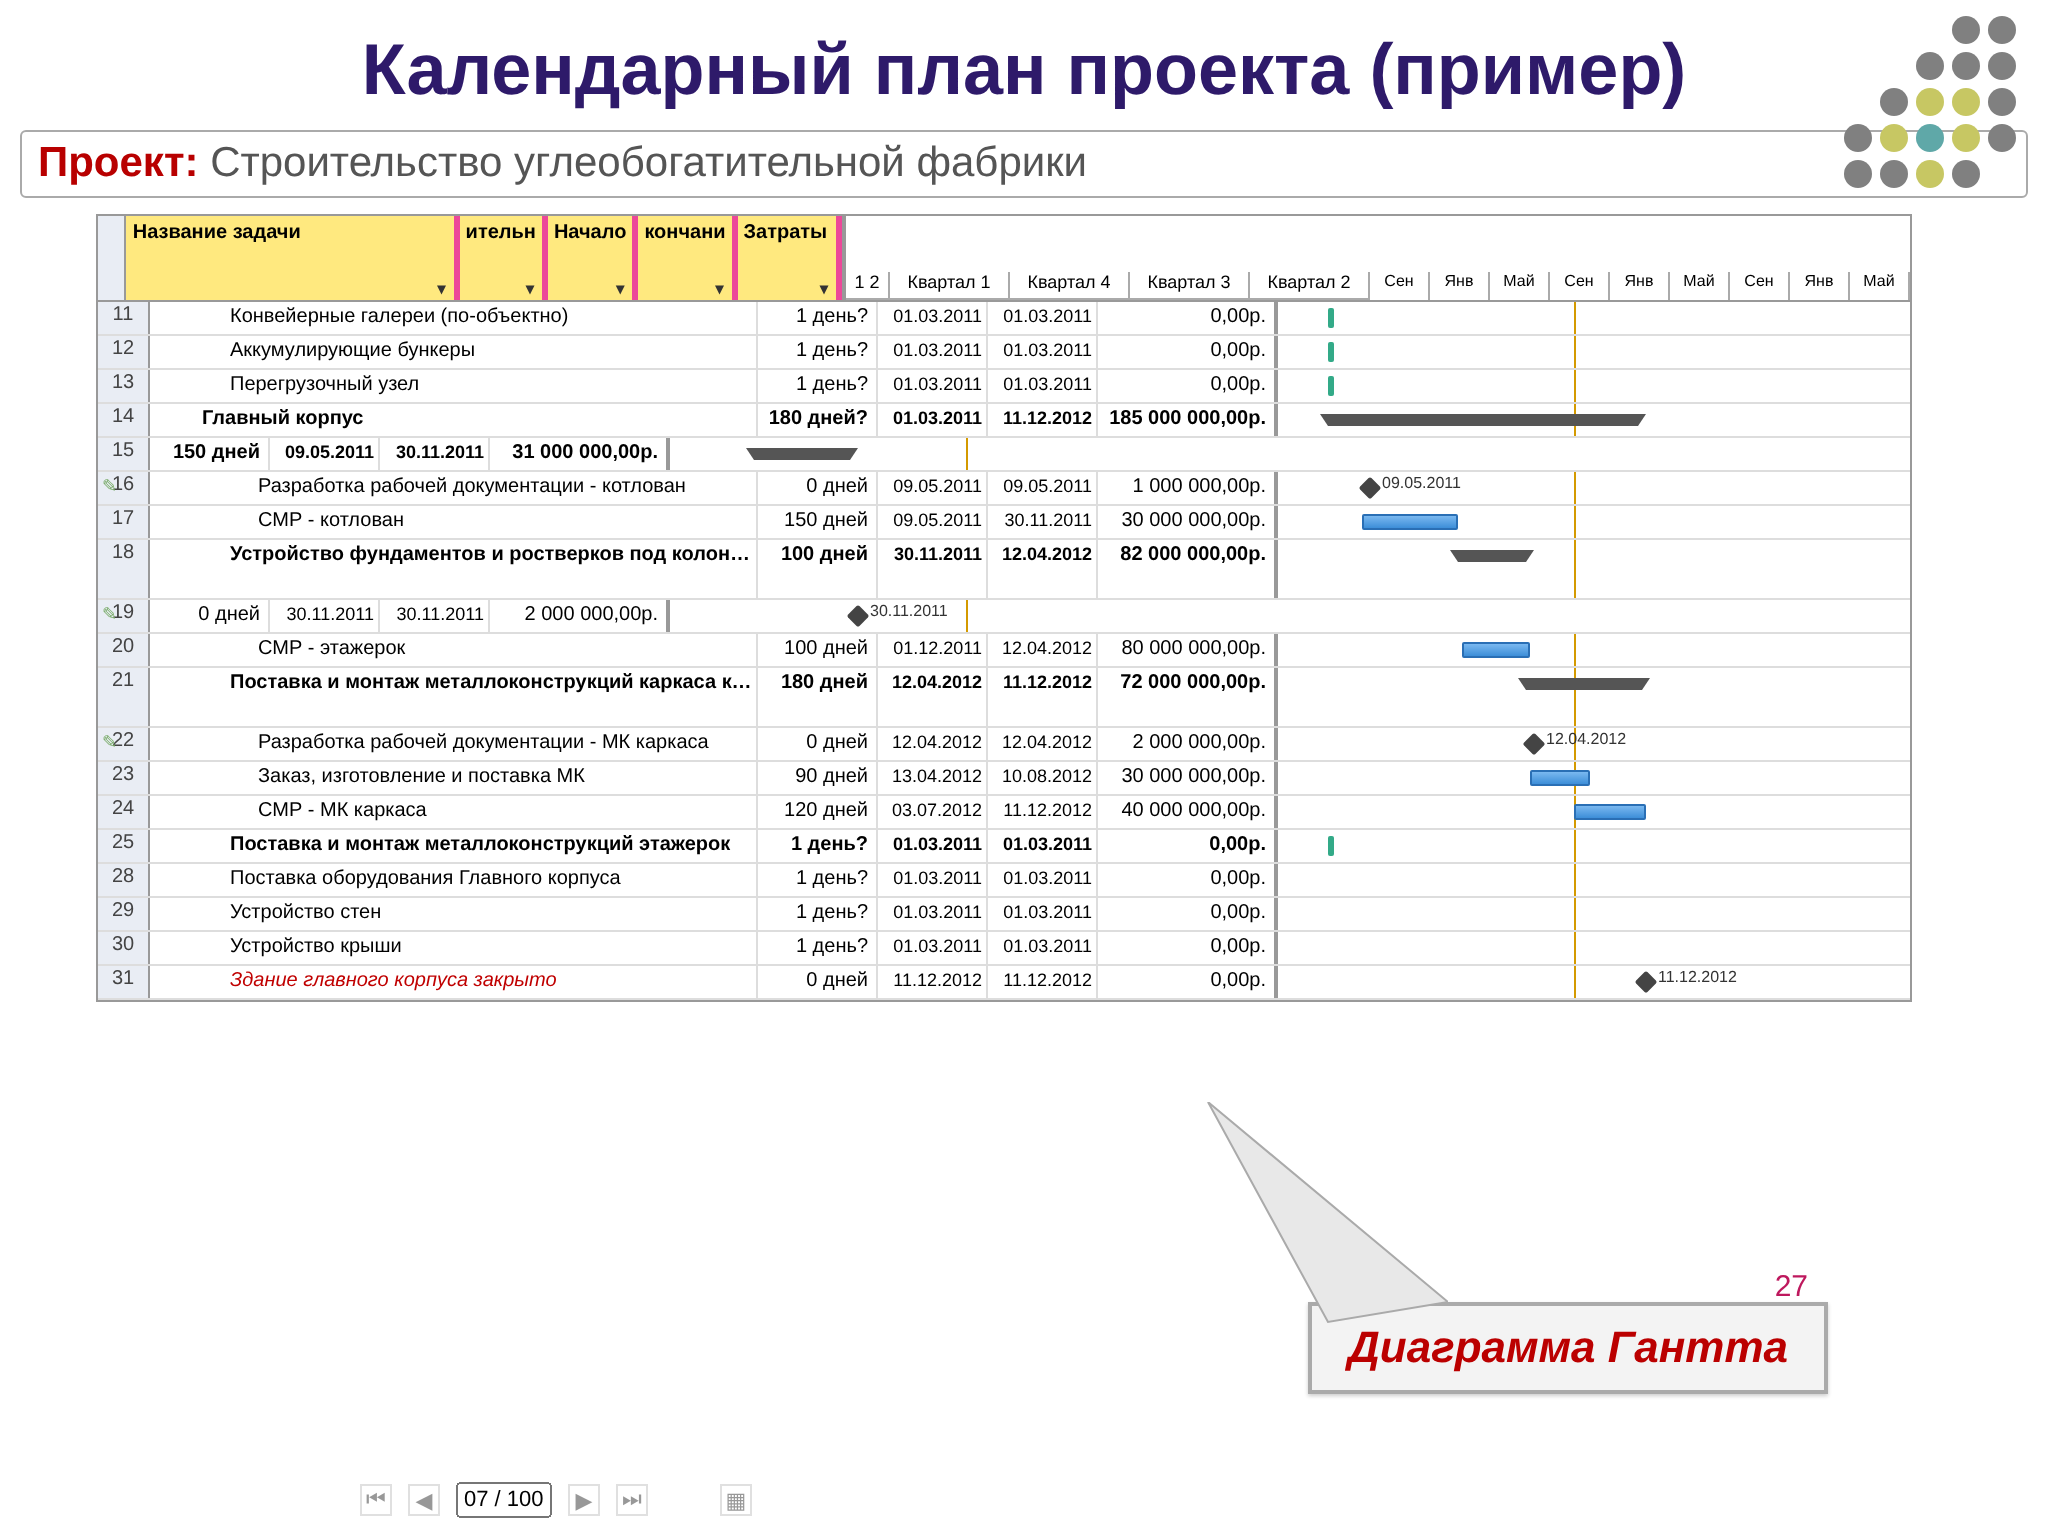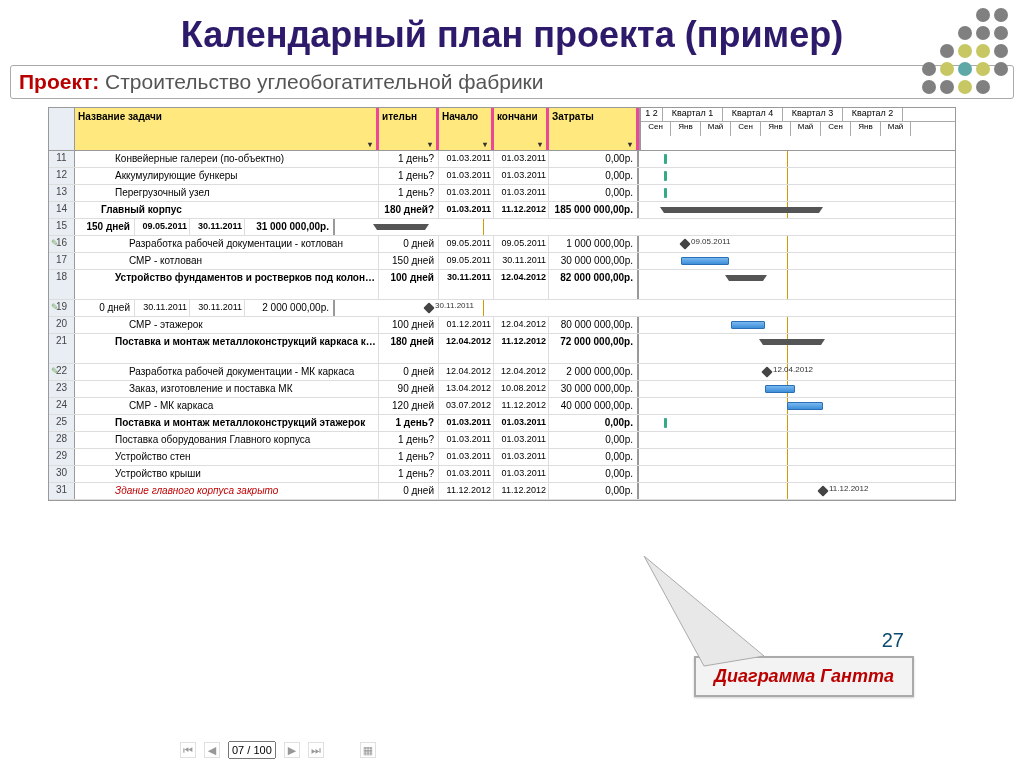--- a/index.html
+++ b/index.html
@@ -20,21 +20,21 @@
   .header-row .col { border-right: 3px solid #ec4899; padding: 3px 3px 28px; position: relative; font-weight: bold; }
   .header-row .col .dd { position: absolute; right: 2px; bottom: 2px; width: 8px; height: 8px; display:flex; align-items:center; justify-content:center; color:#333; font-size:8px; }
   
   .leftpad { width: 26px; background: #e9edf4; border-right: 1px solid #999; }
   .col-task { width: 304px; }
   .col-dur { width: 60px; }
   .col-start { width: 55px; }
   .col-end { width: 55px; }
   .col-cost { width: 90px; }
   
-  .gantt-head { flex: 1; background: #fff; border-left: 2px solid #999; display: flex; flex-direction: column; font-size: 9px; }
+  .gantt-head { flex: 1; background: #fff; border-left: 2px solid #999; display: flex; font-size: 9px; align-items: flex-end; }
   .gantt-head .qrow { display: flex; height: 14px; border-bottom: 1px solid #aaa; }
   .gantt-head .qcell { border-right: 1px solid #aaa; text-align:center; overflow:hidden; white-space:nowrap; }
   .gantt-head .mrow { display: flex; height: 14px; }
   .gantt-head .mcell { border-right: 1px solid #aaa; text-align:center; overflow:hidden; white-space:nowrap; font-size:8px; }
   
   .rows { border: 1px solid #999; border-top: none; }
   .row { display: flex; height: 17px; font-size: 10px; border-bottom: 1px solid #ddd; }
   .row.tall { height: 30px; }
   .row .idx { width: 26px; background: #e9edf4; border-right: 1px solid #999; text-align: center; color: #444; padding-top: 1px; position: relative; }
   .row .idx .note { position:absolute; left:2px; top:2px; color:#7a6; font-size:9px; }
@@ -55,24 +55,24 @@
   .gbar.blue { background: linear-gradient(#7ab8f0,#3d8ed8); border: 1px solid #2a6fb5; }
   .gbar.milestone { width: 8px; height: 8px; background: #444; transform: rotate(45deg); top: 4px; }
   .gbar.summary { background: #555; height: 6px; top: 5px; }
   .gbar.summary::before, .gbar.summary::after { content:''; position:absolute; top:0; width:0; height:0; border-top: 6px solid #555; }
   .gbar.summary::before { left:-4px; border-left:4px solid transparent; border-right:4px solid #555; }
   .gbar.summary::after { right:-4px; border-right:4px solid transparent; border-left:4px solid #555; }
   .gbar.tick { width: 3px; height: 10px; background: #3a8; top: 3px; }
   .glabel { position:absolute; top:1px; font-size:8px; color:#333; white-space:nowrap; }
   
   .callout { position: absolute; right: 110px; bottom: 70px; }
-  .callout-box { background: #f3f3f3; border: 2px solid #aaa; padding: 8px 18px; font-size: 18px; font-weight: bold; font-style: italic; color: #b00; box-shadow: 0 1px 2px rgba(0,0,0,0.2); }
+  .callout-box { background: #f3f3f3; border: 2px solid #aaa; padding: 8px 18px; font-size: 22px; font-weight: bold; font-style: italic; color: #b00; box-shadow: 0 1px 2px rgba(0,0,0,0.2); }
   .callout svg { position:absolute; }
   
-  .pagenum { position: absolute; right: 120px; bottom: 115px; font-size: 20px; color: #0c4a6e; }
+  .pagenum { position: absolute; right: 120px; bottom: 115px; font-size: 15px; color: #be185d; }
   
   .statusbar { position: absolute; left: 180px; bottom: 8px; display: flex; align-items:center; gap: 8px; font-size: 11px; color: #555; }
   .statusbar .btn { width:16px; height:16px; display:inline-flex; align-items:center; justify-content:center; opacity:0.6; border:1px solid #ccc; }
   .statusbar input { width: 48px; font-size: 11px; padding: 1px 2px; }
   
   .gantt-today { position:absolute; top:0; bottom:0; width:1px; background:#d49a00; }
 </style>
 </head>
 <body>
 

